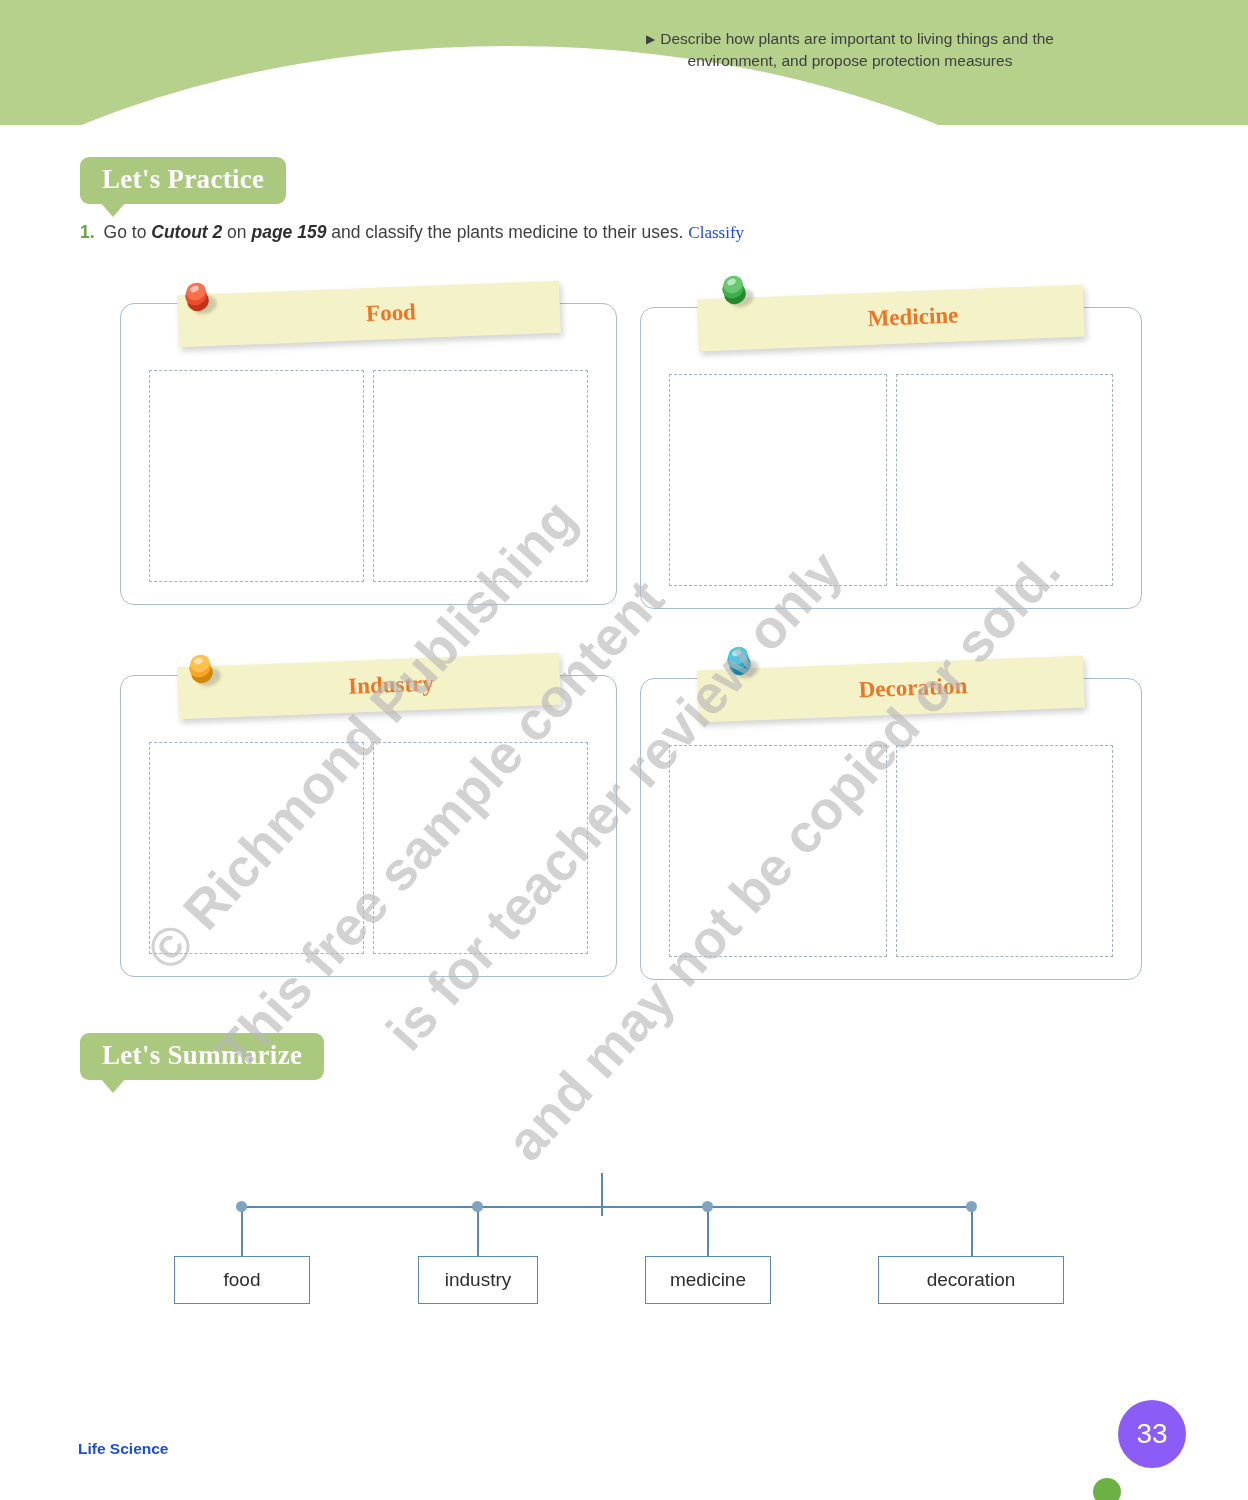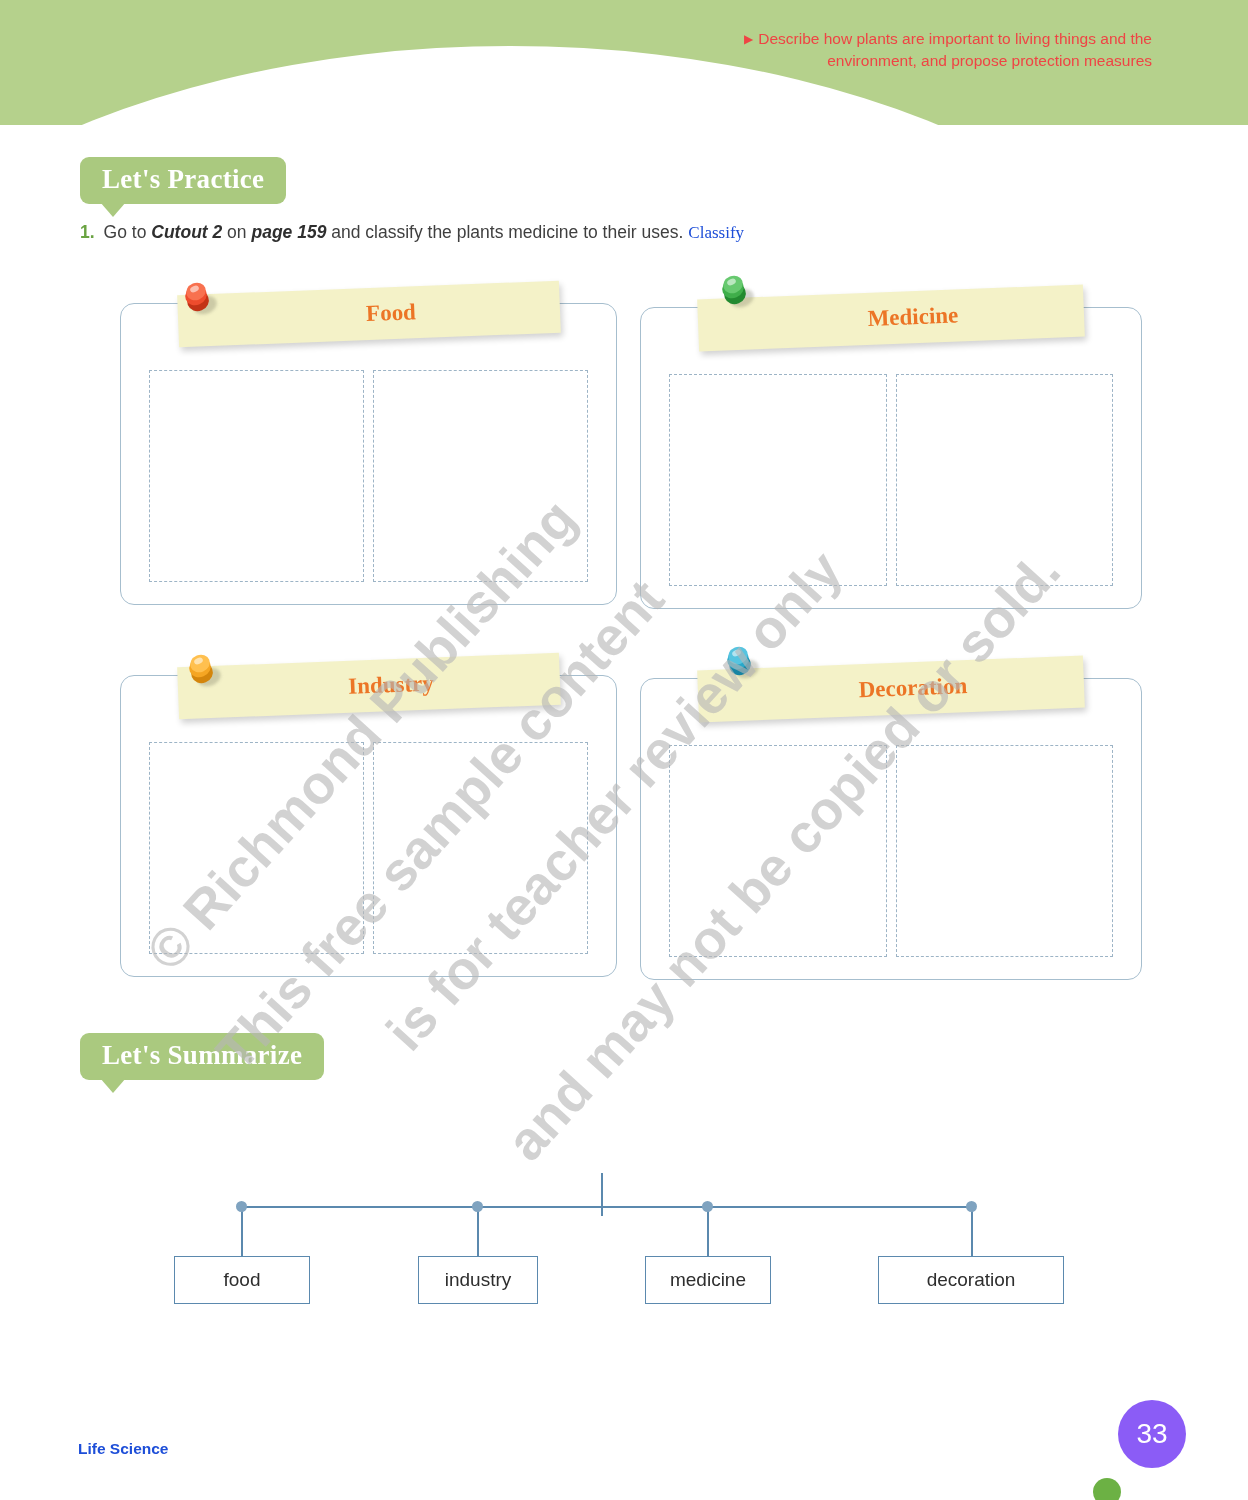--- a/index.html
+++ b/index.html
@@ -36,24 +36,24 @@
     left: -240px;
     top: 46px;
     width: 1500px;
     height: 440px;
     background: #ffffff;
     border-radius: 50% 50% 0 0 / 100% 100% 0 0;
   }
   .header-text {
     position: absolute;
     top: 28px;
-    right: 96px;
+    right: 118px;
     width: 560px;
-    text-align: right;
-    color: #ef4444;
+    text-align: center;
+    color: #404040;
     font-size: 15.5px;
     line-height: 1.45;
     z-index: 4;
   }
   .header-arrow {
     display: inline-block;
     margin-right: 5px;
     font-size: 12px;
     vertical-align: 1px;
   }

